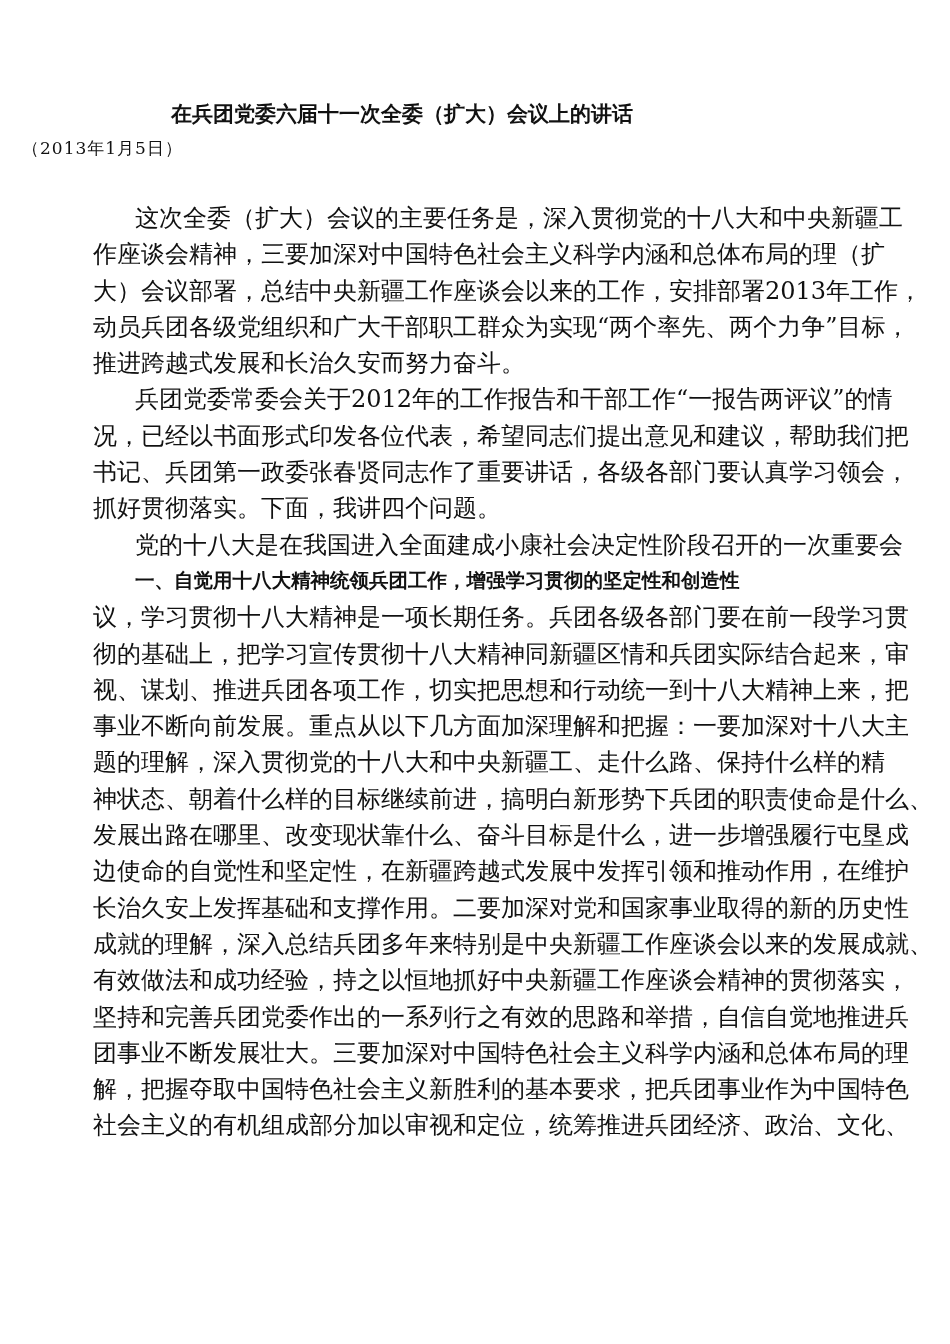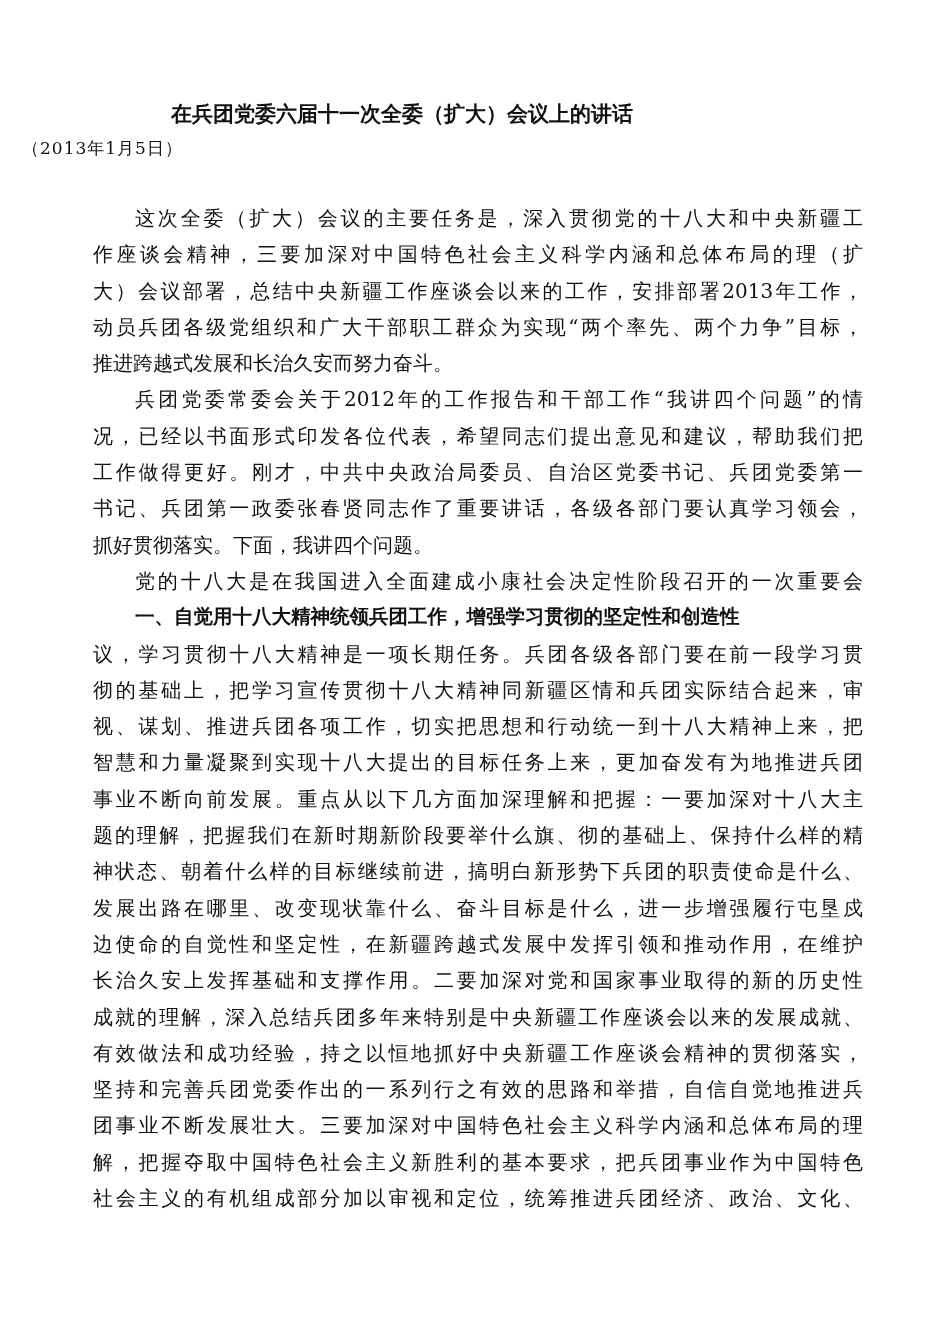--- a/index.html
+++ b/index.html
@@ -3,51 +3,49 @@
 <meta charset="utf-8">
 <style>
   html, body { margin: 0; padding: 0; background: #ffffff; }
   body { width: 950px; height: 1344px; position: relative; overflow: hidden;
          font-family: "DejaVu Serif", "Liberation Serif", serif; color: #111; }
   .title { position: absolute; left: 0; width: 804px; top: 100px; text-align: center;
            font-size: 21px; font-weight: bold; letter-spacing: 0px; }
   .date { position: absolute; left: 0; width: 950px; top: 137px; text-align: left;
           font-size: 17px; letter-spacing: 1px; margin-left: 22px; }
   .body { position: absolute; left: 93px; top: 200px; width: 770px; }
-  .line { height: 36.3px; line-height: 36px; font-size: 20px; white-space: nowrap;
+  .line { height: 36.3px; line-height: 36px; font-size: 24px; white-space: nowrap;
           text-align: justify; text-align-last: justify; }
   .line.last { text-align-last: left; }
   .line.indent { padding-left: 42px; }
   .line.heading { font-family: "DejaVu Sans", "Liberation Sans", sans-serif; font-weight: bold; font-size: 19.5px; text-align-last: left; }
   b { font-weight: normal; }
 </style>
 </head>
 <body>
 
 <div class="title">在兵团党委六届十一次全委（扩大）会议上的讲话</div>
 <div class="date">（2013年1月5日）</div>
 <div class="body" id="body">
     <div class="line indent"><span>这次全委（扩大）会议的主要任务是，深入贯彻党的十八大和中央新疆工</span></div>
     <div class="line"><span>作座谈会精神，三要加深对中国特色社会主义科学内涵和总体布局的理（扩</span></div>
     <div class="line"><span>大）会议部署，总结中央新疆工作座谈会以来的工作，安排部署2013年工作，</span></div>
     <div class="line"><span>动员兵团各级党组织和广大干部职工群众为实现“两个率先、两个力争”目标，</span></div>
     <div class="line last"><span>推进跨越式发展和长治久安而努力奋斗。</span></div>
-    <div class="line indent"><span>兵团党委常委会关于2012年的工作报告和干部工作“我讲四个问题”的情</span></div>
+    <div class="line indent"><span>兵团党委常委会关于2012年的工作报告和干部工作“一报告两评议”的情</span></div>
     <div class="line"><span>况，已经以书面形式印发各位代表，希望同志们提出意见和建议，帮助我们把</span></div>
-    <div class="line"><span>工作做得更好。刚才，中共中央政治局委员、自治区党委书记、兵团党委第一</span></div>
     <div class="line"><span>书记、兵团第一政委张春贤同志作了重要讲话，各级各部门要认真学习领会，</span></div>
     <div class="line last"><span>抓好贯彻落实。下面，我讲四个问题。</span></div>
     <div class="line indent"><span>党的十八大是在我国进入全面建成小康社会决定性阶段召开的一次重要会</span></div>
     <div class="line indent heading"><span>一、自觉用十八大精神统领兵团工作，增强学习贯彻的坚定性和创造性</span></div>
     <div class="line"><span>议，学习贯彻十八大精神是一项长期任务。兵团各级各部门要在前一段学习贯</span></div>
     <div class="line"><span>彻的基础上，把学习宣传贯彻十八大精神同新疆区情和兵团实际结合起来，审</span></div>
     <div class="line"><span>视、谋划、推进兵团各项工作，切实把思想和行动统一到十八大精神上来，把</span></div>
-    <div class="line"><span>智慧和力量凝聚到实现十八大提出的目标任务上来，更加奋发有为地推进兵团</span></div>
     <div class="line"><span>事业不断向前发展。重点从以下几方面加深理解和把握：</span><b>一要加深对十八大主</b></div>
-    <div class="line"><b>题的理解，</b><span>把握我们在新时期新阶段要举什么旗、彻的基础上、保持什么样的精</span></div>
+    <div class="line"><b>题的理解，</b><span>深入贯彻党的十八大和中央新疆工、走什么路、保持什么样的精</span></div>
     <div class="line"><span>神状态、朝着什么样的目标继续前进，搞明白新形势下兵团的职责使命是什么、</span></div>
     <div class="line"><span>发展出路在哪里、改变现状靠什么、奋斗目标是什么，进一步增强履行屯垦戍</span></div>
     <div class="line"><span>边使命的自觉性和坚定性，在新疆跨越式发展中发挥引领和推动作用，在维护</span></div>
     <div class="line"><span>长治久安上发挥基础和支撑作用。</span><b>二要加深对党和国家事业取得的新的历史性</b></div>
     <div class="line"><b>成就的理解，</b><span>深入总结兵团多年来特别是中央新疆工作座谈会以来的发展成就、</span></div>
     <div class="line"><span>有效做法和成功经验，持之以恒地抓好中央新疆工作座谈会精神的贯彻落实，</span></div>
     <div class="line"><span>坚持和完善兵团党委作出的一系列行之有效的思路和举措，自信自觉地推进兵</span></div>
     <div class="line"><span>团事业不断发展壮大。</span><b>三要加深对中国特色社会主义科学内涵和总体布局的理</b></div>
     <div class="line"><b>解，</b><span>把握夺取中国特色社会主义新胜利的基本要求，把兵团事业作为中国特色</span></div>
     <div class="line"><span>社会主义的有机组成部分加以审视和定位，统筹推进兵团经济、政治、文化、</span></div>

